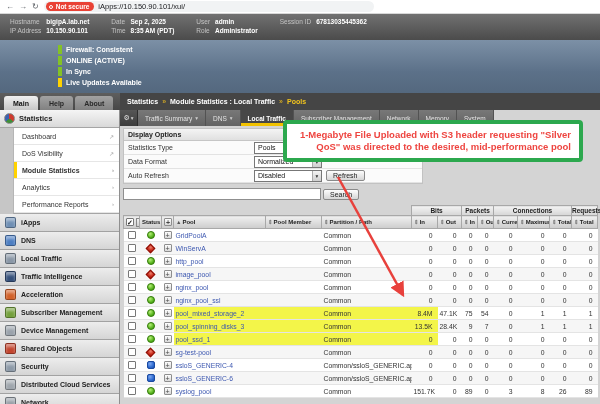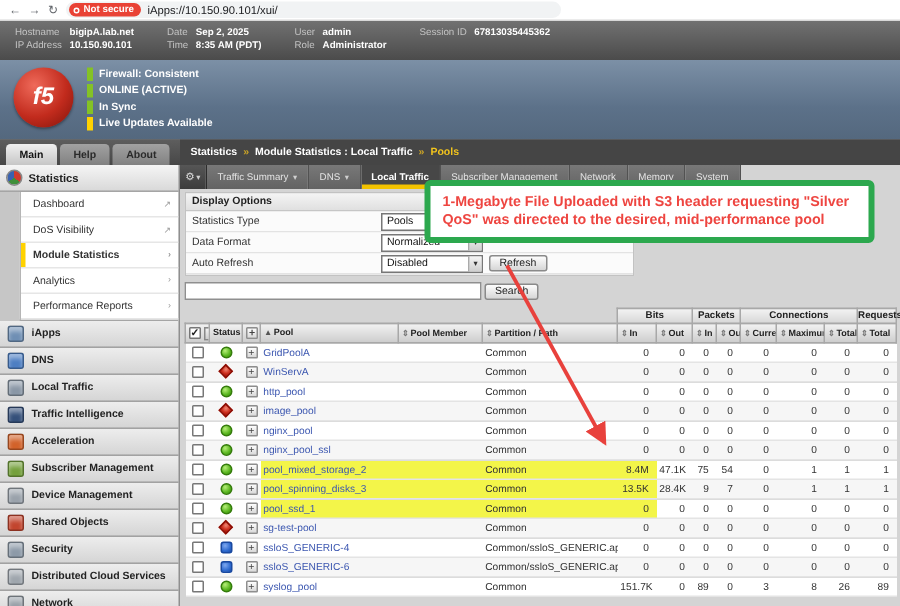--- a/index.html
+++ b/index.html
@@ -85,21 +85,21 @@
   .sortb{color:#777;font-size:5.5px;margin-right:1px;}
   .cb{display:inline-block;width:8px;height:8px;border:1px solid #777;background:#fff;border-radius:1px;font-size:7px;line-height:8px;text-align:center;color:#222;vertical-align:middle;}
   .mbtn{display:inline-block;width:11px;height:9px;border:1px solid #888;background:linear-gradient(#f2f2f2,#cdcdcd);font-size:5px;line-height:8px;text-align:center;color:#333;margin-left:2px;vertical-align:middle;}
   .exp{display:inline-block;width:8px;height:8px;border:1px solid #8e8e8e;background:linear-gradient(#fdfdfd,#d9d9d9);color:#444;font-size:7px;line-height:7px;text-align:center;border-radius:1px;}
   .st{display:inline-block;width:8px;height:8px;vertical-align:middle;}
   .st.available{background:radial-gradient(circle at 35% 30%,#b8ef7a,#58b51e 60%,#3c8c0f);border:1px solid #357c0c;border-radius:50%;}
   .st.offline{width:7px;height:7px;background:radial-gradient(circle at 35% 30%,#f08a77,#cc2a1a 60%,#9b150a);border:1px solid #8a0f06;transform:rotate(45deg);}
   .st.unknown{background:radial-gradient(circle at 35% 30%,#7fa8ef,#2f6bd0 60%,#1d4ea6);border:1px solid #1a49a0;border-radius:2px;}
 
   
-  #annotation{position:absolute;left:283px;top:120px;width:300px;background:#fff;border:4px solid #7f1d1d;border-radius:4px;font-weight:bold;font-size:9.5px;line-height:12px;text-align:left;padding:5px 8px;z-index:10;}
+  #annotation{position:absolute;left:283px;top:120px;width:300px;background:#fff;border:4px solid #7f1d1d;border-radius:4px;font-weight:bold;font-size:9.5px;line-height:12px;text-align:right;padding:5px 8px;z-index:10;}
   #arrow{position:absolute;left:0;top:0;width:600px;height:404px;pointer-events:none;z-index:9;}
 </style>
 </head>
 <body>
 
 <div id="browser-bar">
   <span class="bnav">←</span>
   <span class="bnav">→</span>
   <span class="bnav">↻</span>
   <div class="urlpill">
@@ -130,23 +130,20 @@
       <span class="lb">Role</span>
       <span class="vl">Administrator</span>
     </div>
     <div class="ig">
       <span class="lb">Session ID</span>
       <span class="vl">67813035445362</span>
     </div>
   </div>
 
 <div id="banner">
-  <div id="logo">
-      <span>f5</span>
-    </div>
   <div id="statuses">
       <div class="strow">
         <span class="sbar" style="background: rgb(132, 194, 37);"></span>
         <span>Firewall: Consistent</span>
       </div>
       <div class="strow">
         <span class="sbar" style="background: rgb(132, 194, 37);"></span>
         <span>ONLINE (ACTIVE)</span>
       </div>
       <div class="strow">

